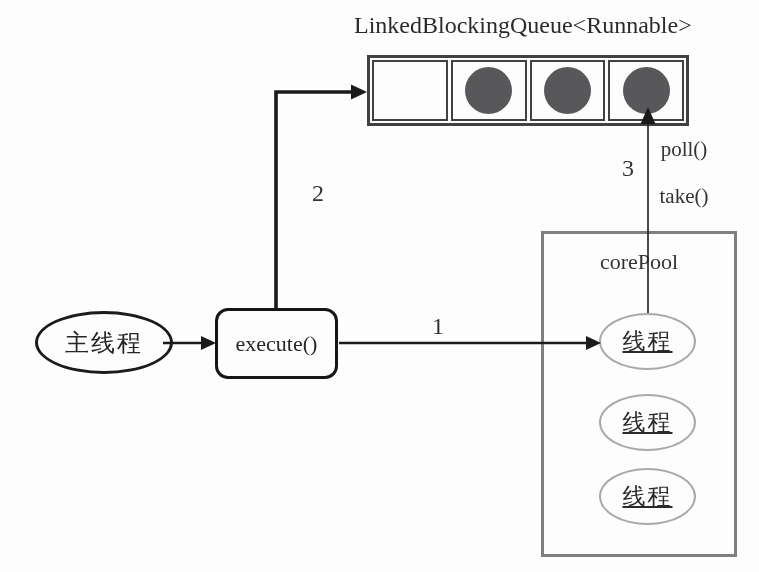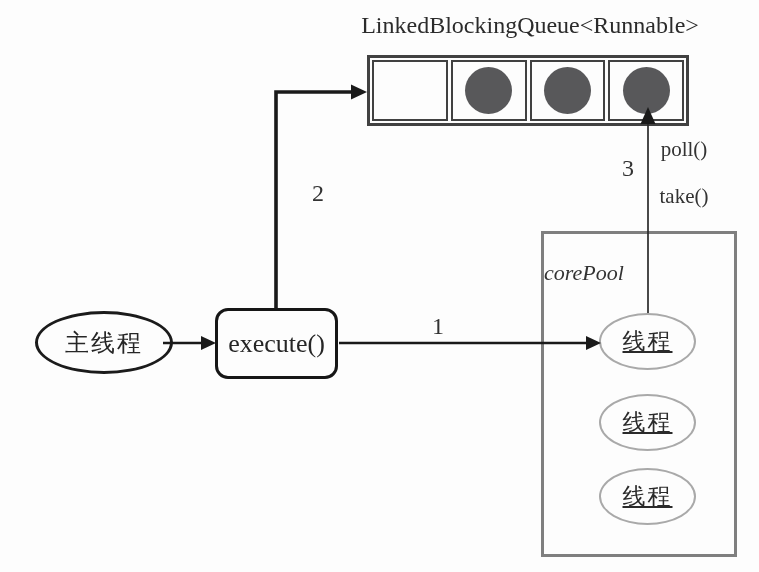--- a/index.html
+++ b/index.html
@@ -16,21 +16,20 @@
     color: #262626;
     overflow: hidden;
   }
 
   
   .diagram-title {
     position: absolute;
     left: 354px;
     top: 12px;
     width: 352px;
-    text-align: center;
     font-size: 24px;
     color: #2b2b2b;
     white-space: nowrap;
   }
 
   
   .task-queue {
     position: absolute;
     left: 367px;
     top: 55px;
@@ -83,40 +82,40 @@
     left: 215px;
     top: 308px;
     width: 123px;
     height: 71px;
     box-sizing: border-box;
     border: 3px solid #161616;
     border-radius: 13px;
     display: flex;
     align-items: center;
     justify-content: center;
-    font-size: 26px;
+    font-size: 22px;
     background: #fdfdfd;
   }
 
   
   .core-pool {
     position: absolute;
     left: 541px;
     top: 231px;
     width: 196px;
     height: 326px;
     box-sizing: border-box;
     border: 3px solid var(--core-pool-border, #7f7f7f);
     background: transparent;
   }
   .core-pool-label {
-    margin-top: 26px;
+    margin-top: 15px;
+    text-align: center;
     font-size: 22px;
     color: #333333;
-    font-style: italic;
   }
   .thread-ellipse {
     position: absolute;
     left: 599px;
     width: 97px;
     height: 57px;
     box-sizing: border-box;
     border: 2px solid var(--thread-ellipse-border, #a9a9a9);
     border-radius: 50%;
     display: flex;

